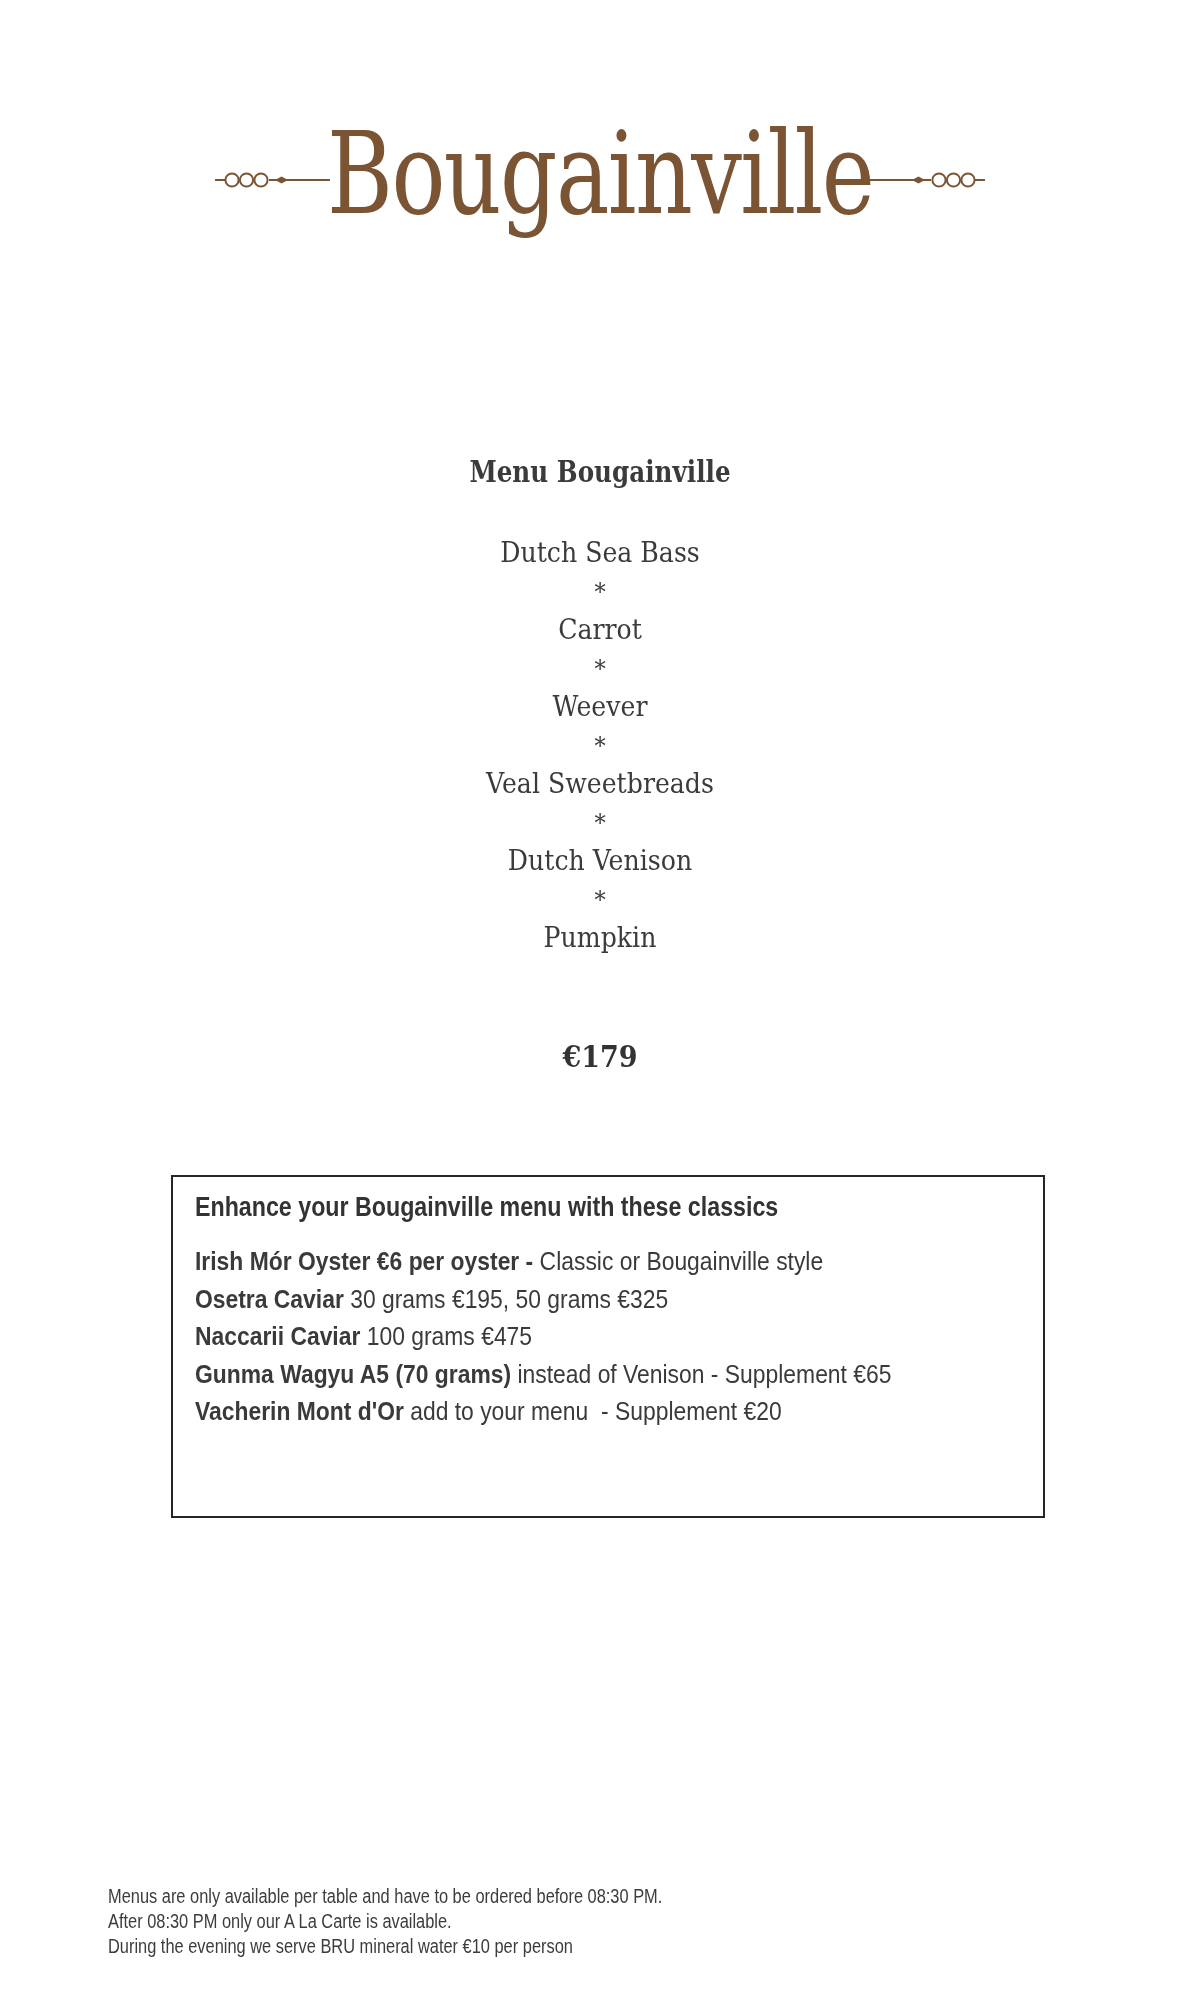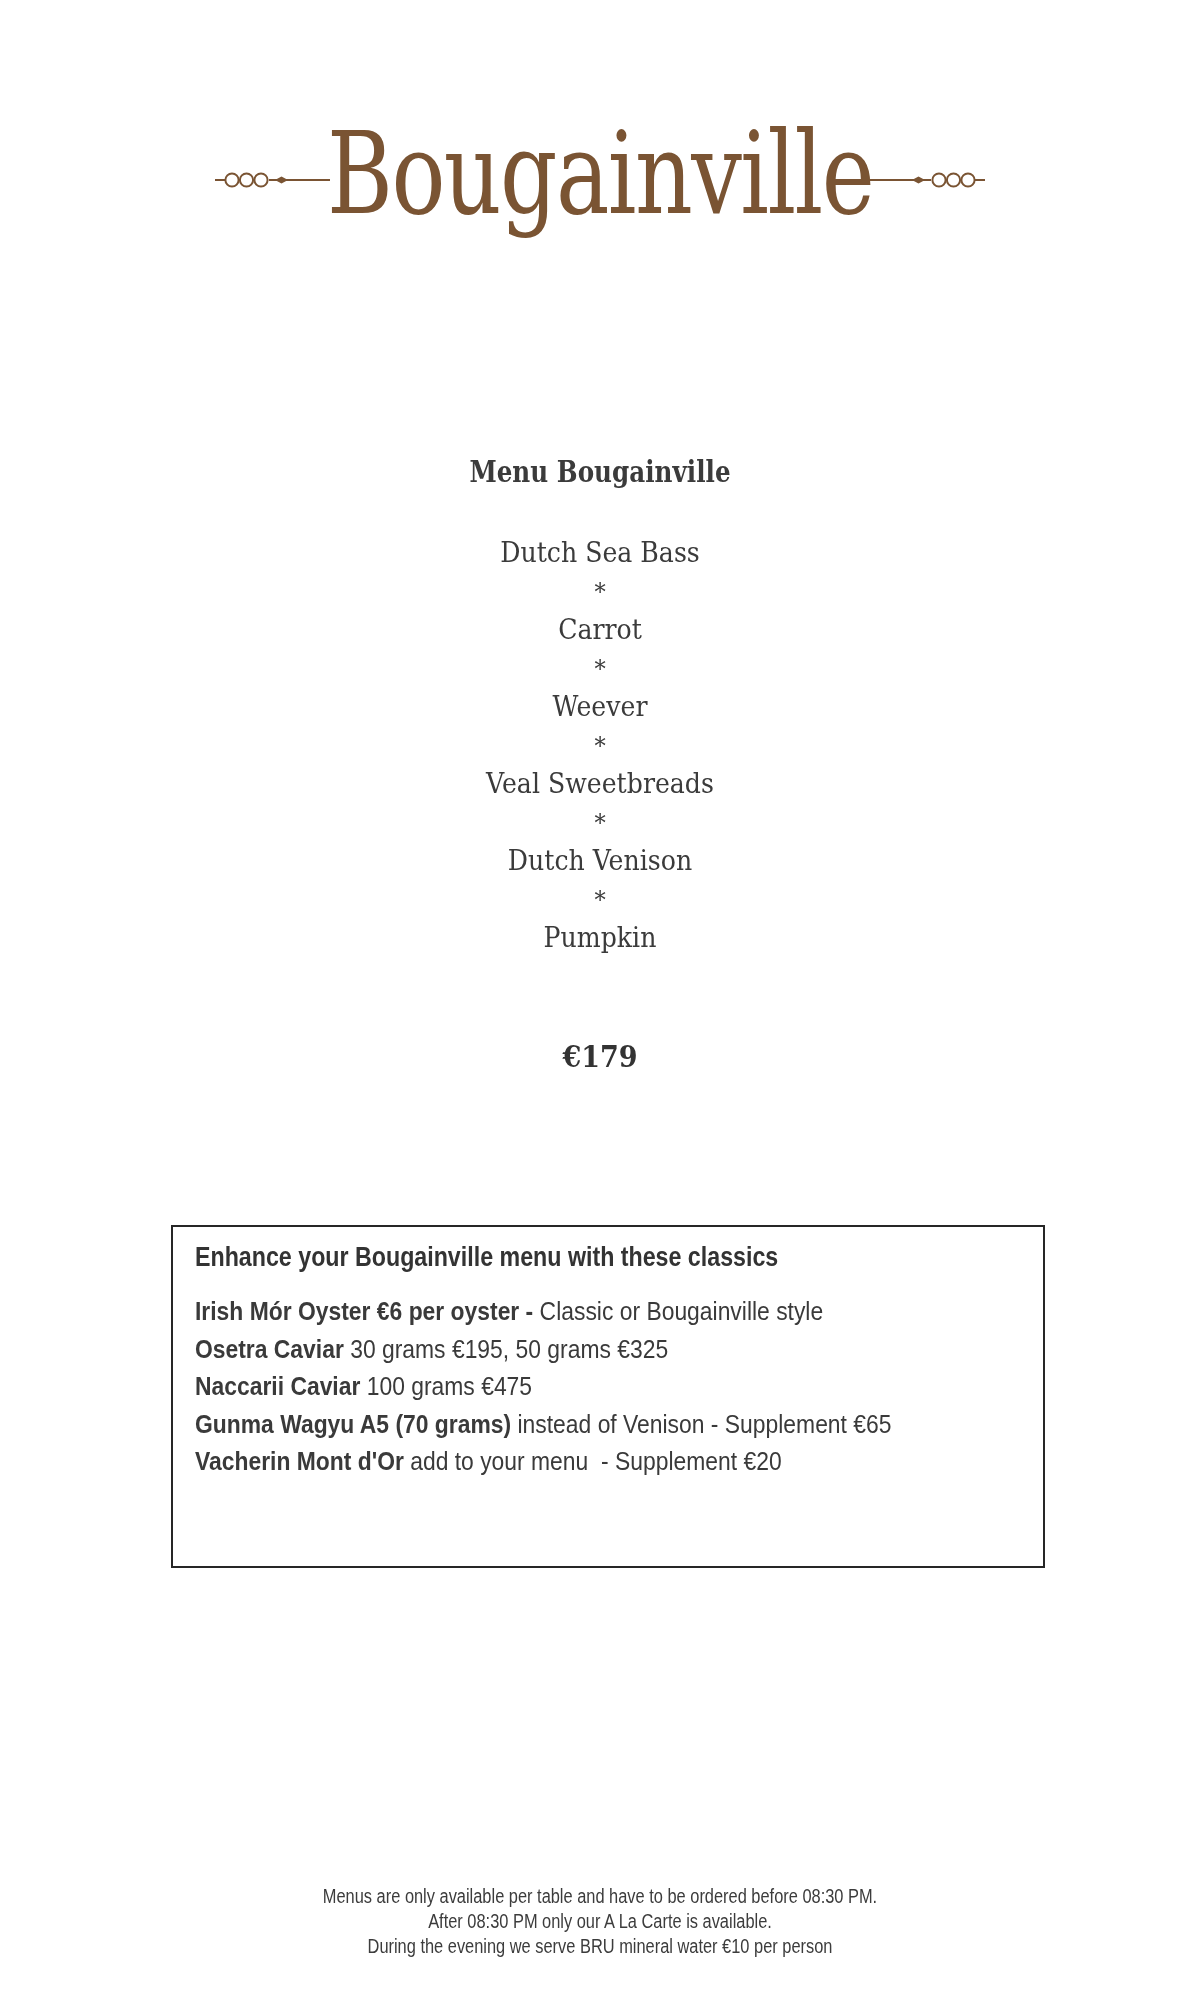--- a/index.html
+++ b/index.html
@@ -69,21 +69,21 @@
     font-size:30px;
     line-height:1;
     transform:scaleX(0.9);
     transform-origin:center;
     color:#333333;
   }
 
   
   .classics-box{
     position:absolute;
-    left:171px; top:1225px;
+    left:171px; top:1175px;
     width:874px; height:343px;
     box-sizing:border-box;
     border:2px solid #262626;
     padding:0 22px;
     background:#ffffff;
   }
   .classics-heading{
     margin:12px 0 0 0;
     font-size:27px;
     font-weight:700;
@@ -104,21 +104,21 @@
     transform-origin:left center;
     white-space:nowrap;
   }
   .classic-bold{font-weight:700;white-space:pre-wrap;}
   .classic-rest{font-weight:400;white-space:pre-wrap;}
 
   
   .footer{
     position:absolute;
     top:1884px; left:0; width:100%;
-    text-align:center;
+    text-align:left;
     font-size:20px;
     line-height:25px;
     color:#3c3c3c;
   }
   .footer-line{
     transform:scaleX(0.82);
     transform-origin:center;
     white-space:nowrap;
   }
 </style>

